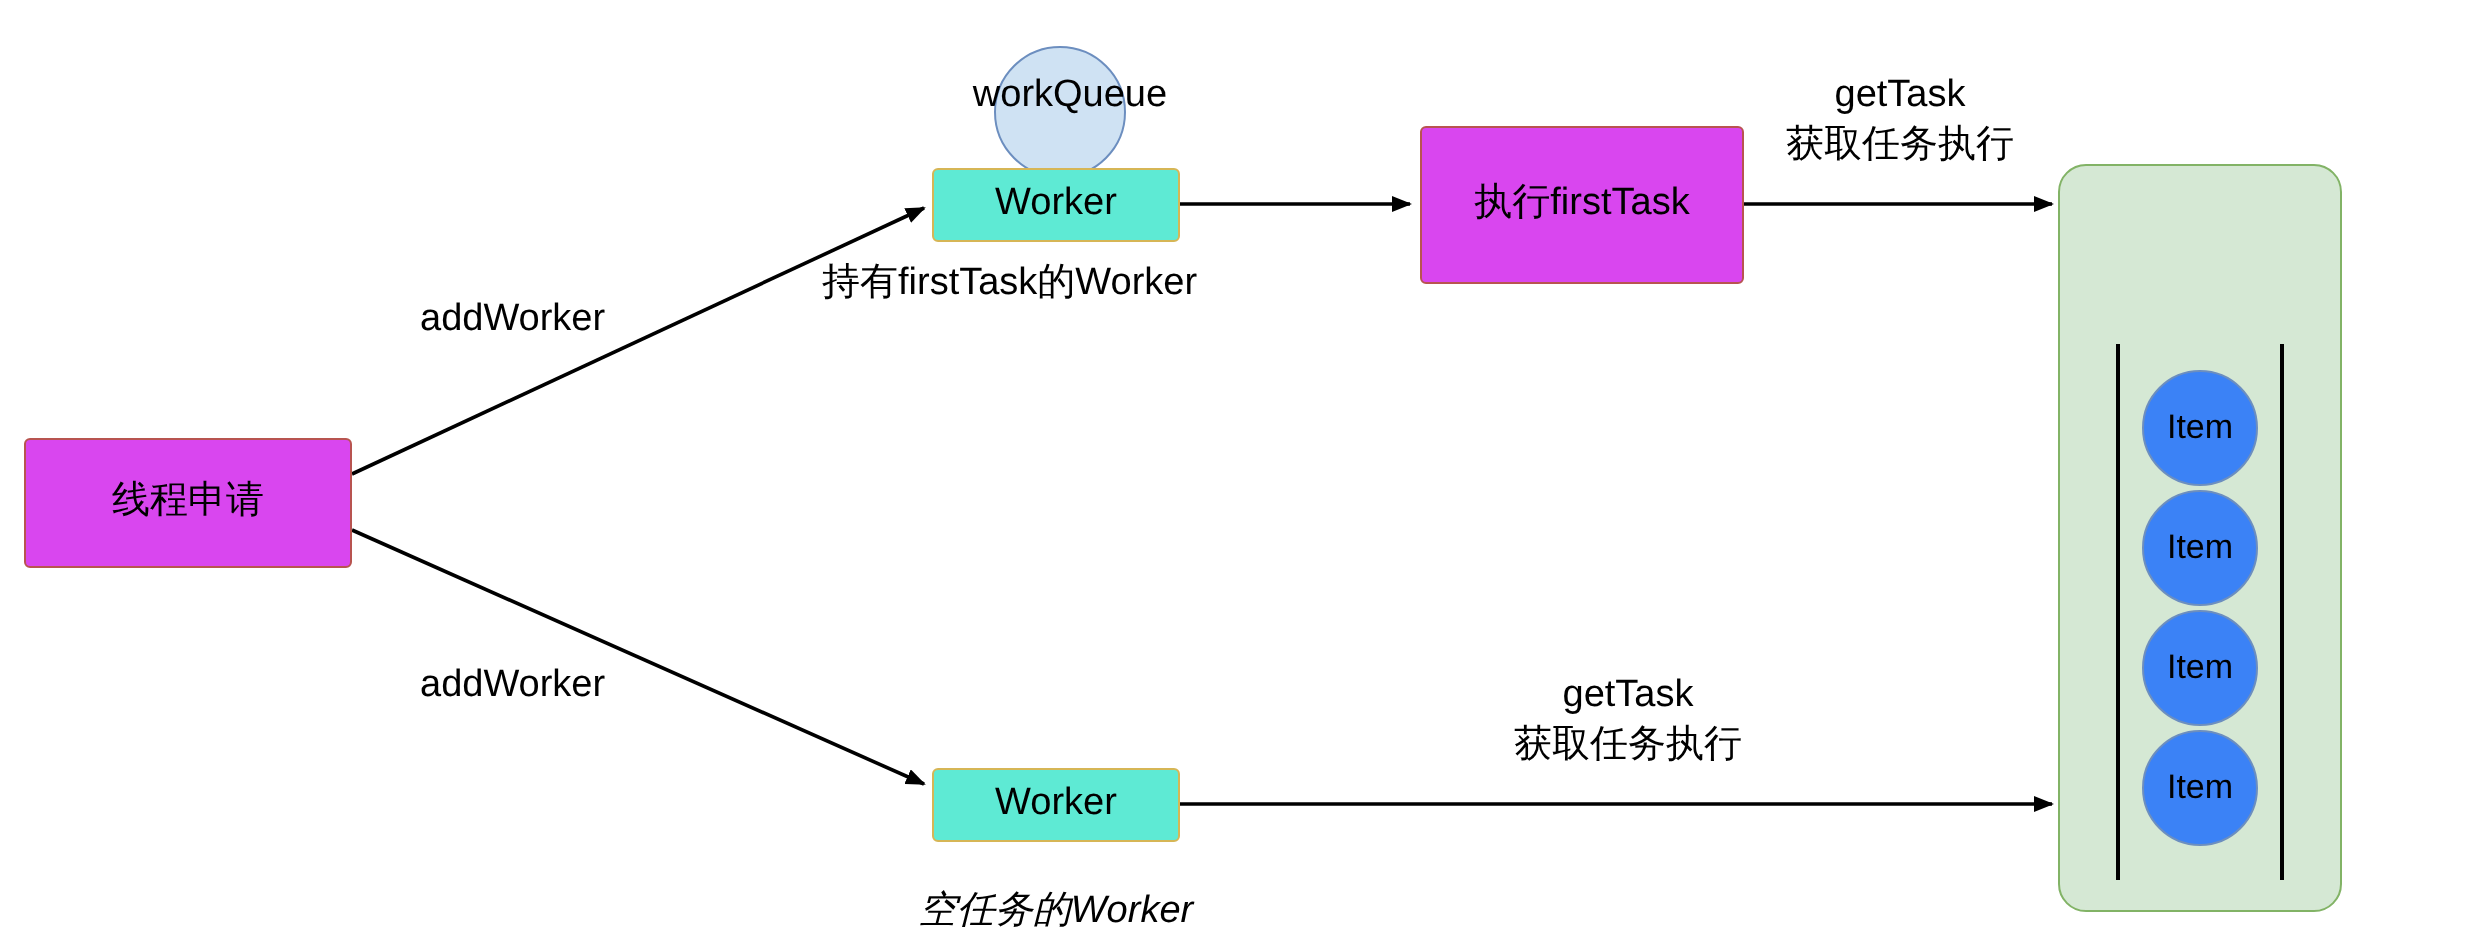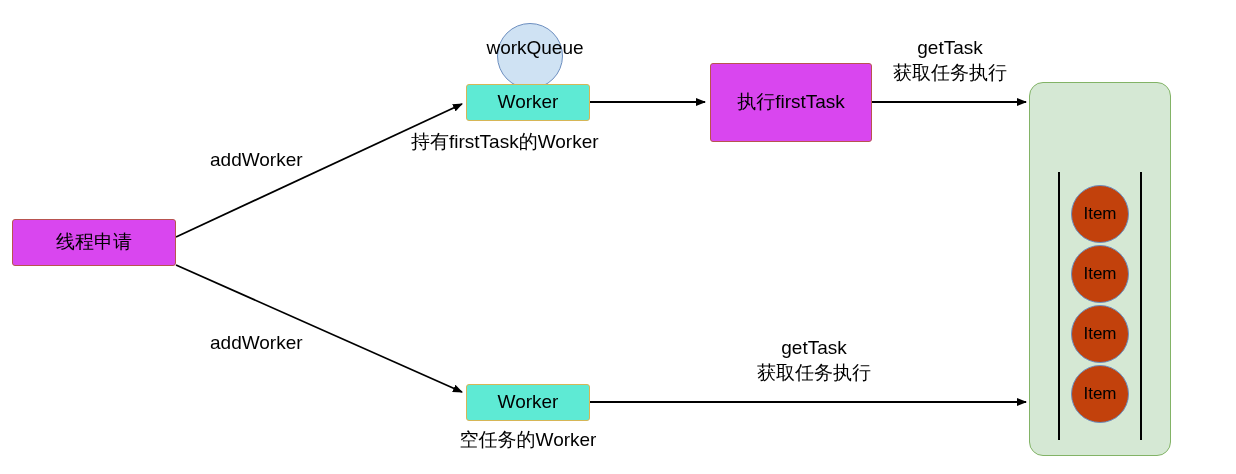--- a/index.html
+++ b/index.html
@@ -73,21 +73,21 @@
     white-space: nowrap;
   }
   .queue-item {
     position: absolute;
     width: 58px;
     height: 58px;
     box-sizing: border-box;
     display: flex;
     align-items: center;
     justify-content: center;
-    background: #c2410c;
+    background: #3b82f6;
     border: 1.6px solid #6c8ebf;
     border-radius: 50%;
     font-size: 17px;
     color: #000000;
   }
   .queue-rail {
     position: absolute;
     width: 2px;
     background: #000000;
   }
@@ -108,21 +108,21 @@
 
     <line x1="176" y1="265" x2="462" y2="392" stroke="#000000" stroke-width="1.8" marker-end="url(#arrow)"></line>
 
     <line x1="590" y1="102" x2="705" y2="102" stroke="#000000" stroke-width="1.8" marker-end="url(#arrow)"></line>
 
     <line x1="872" y1="102" x2="1026" y2="102" stroke="#000000" stroke-width="1.8" marker-end="url(#arrow)"></line>
 
     <line x1="590" y1="402" x2="1026" y2="402" stroke="#000000" stroke-width="1.8" marker-end="url(#arrow)"></line>
   </svg>
 
-  <div class="node node-rect node-red" style="left:12px; top:219px; width:164px; height:47px;">
+  <div class="node node-rect node-red" style="left:12px; top:219px; width:164px; height:65px;">
     <span>线程申请</span>
   </div>
 
   <div class="node node-circle" style="left:497px; top:23px; width:66px; height:66px;">
     <span></span>
   </div>
   <div class="label" style="left:485px; top:36px; width:100px; text-align:center;">
     <span>workQueue</span>
   </div>
 
@@ -133,21 +133,21 @@
     <span>持有firstTask的Worker</span>
   </div>
 
   <div class="node node-rect node-red" style="left:710px; top:63px; width:162px; height:79px;">
     <span>执行firstTask</span>
   </div>
 
   <div class="node node-rect node-yellow" style="left:466px; top:384px; width:124px; height:37px;">
     <span>Worker</span>
   </div>
-  <div class="label" style="left:441px; top:428px; width:174px; ">
+  <div class="label" style="left:441px; top:444px; width:174px; font-style:italic;">
     <span>空任务的Worker</span>
   </div>
 
   <div class="label" style="left:210px; top:148px; width:140px; text-align:left;">
     <span>addWorker</span>
   </div>
   <div class="label" style="left:210px; top:331px; width:140px; text-align:left;">
     <span>addWorker</span>
   </div>
 

